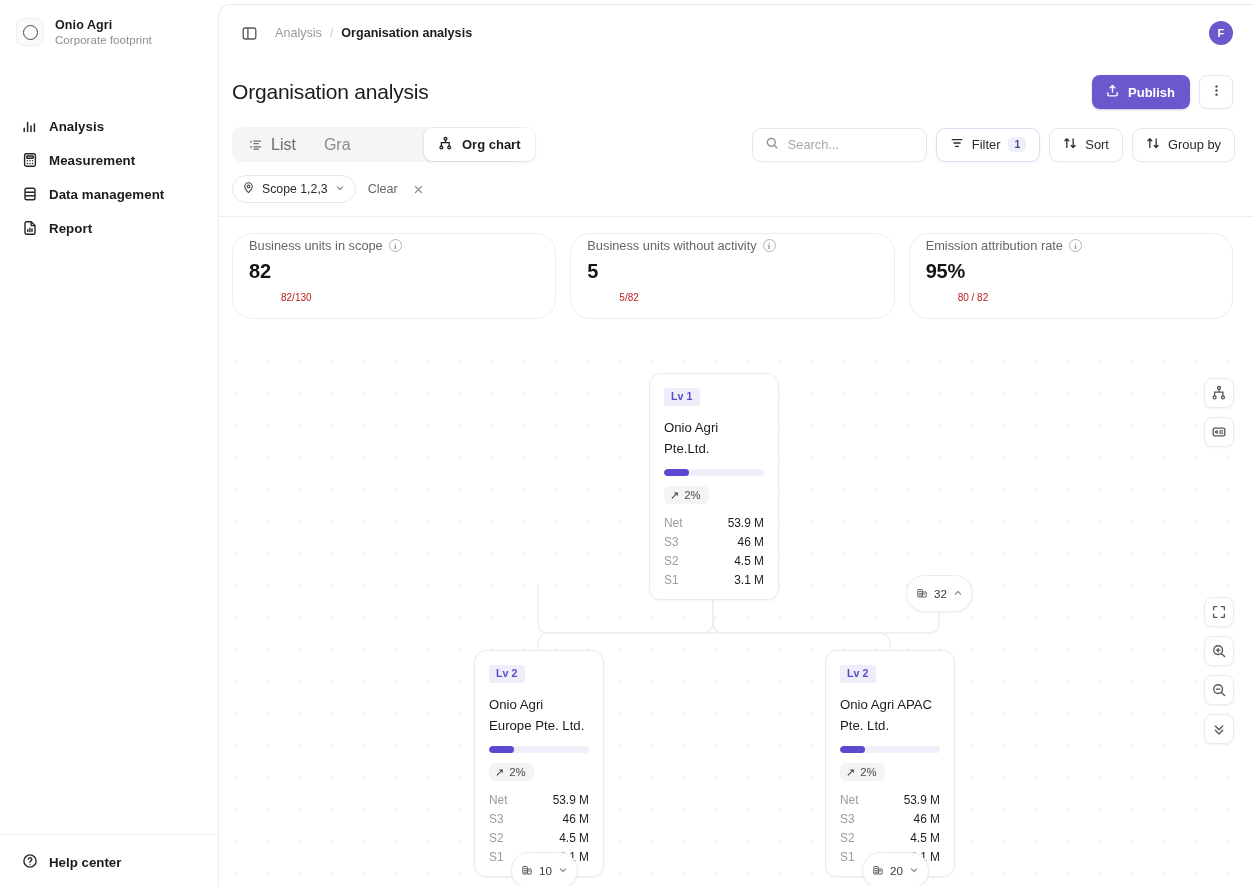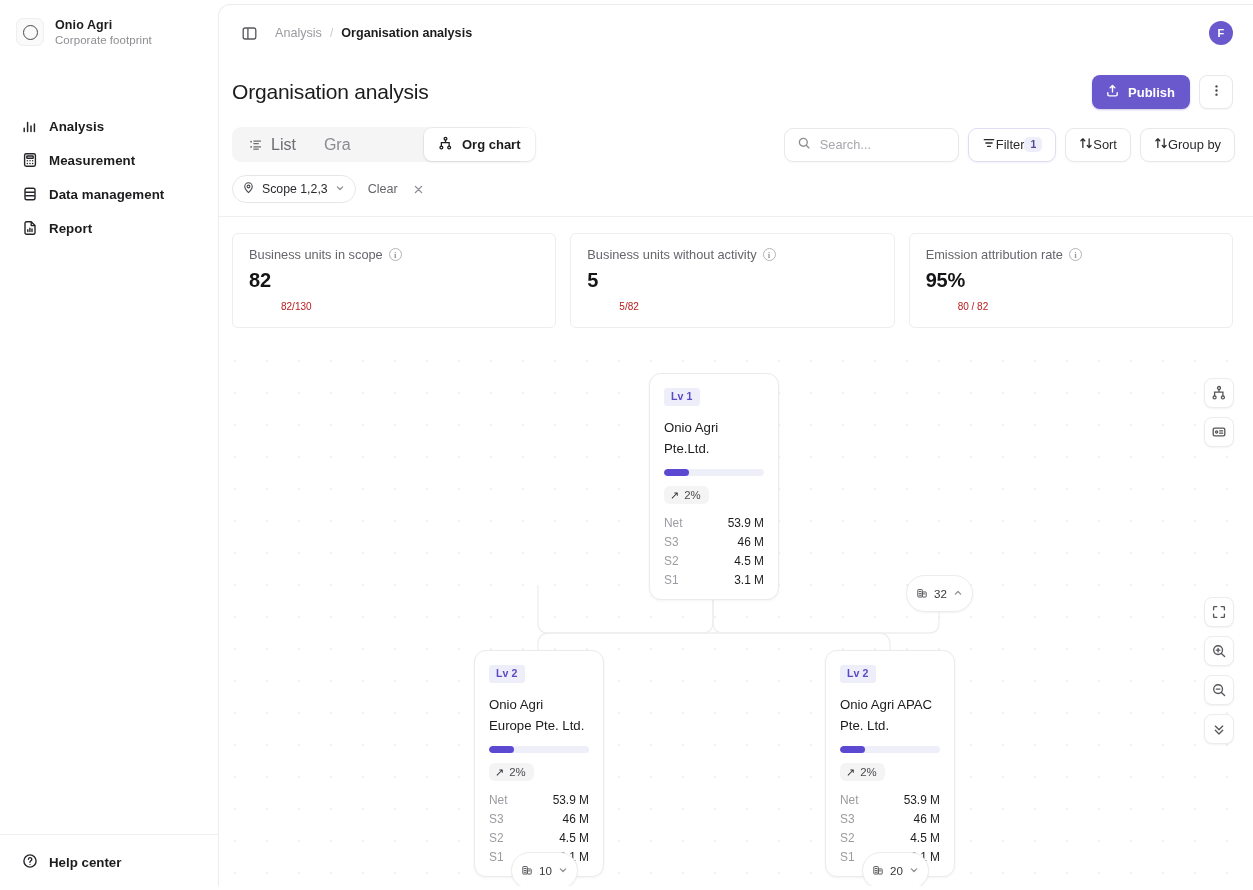--- a/index.html
+++ b/index.html
@@ -150,21 +150,21 @@
     border: 1px solid #e8e8ea; border-radius: 9px;
     padding: 0 12px; background: #fff;
     box-shadow: 0 1px 1.5px rgba(0,0,0,.03);
   }
   .searchbox input {
     border: none; outline: none; font-size: 12.8px;
     font-family: inherit; color: #1c1c1e; width: 100%; background: transparent;
   }
   .searchbox input::placeholder { color: #a6a6ac; }
   .tbtn {
-    display: flex; align-items: center; 
+    display: flex; align-items: center; gap: 8px;
     height: 34px; padding: 0 13px;
     border: 1px solid #e8e8ea; border-radius: 9px;
     background: #fff; font-size: 12.9px; color: #2a2a2e;
     font-weight: 500; font-family: inherit; cursor: pointer;
     box-shadow: 0 1px 1.5px rgba(0,0,0,.03);
   }
   .tbtn-active { border-color: #dedef3; box-shadow: 0 1px 2px rgba(90,70,200,.08); }
   .cnt-badge {
     background: #eeeefb; color: #4a4a90;
     border-radius: 5px; font-size: 10.5px; font-weight: 600;
@@ -193,22 +193,22 @@
     color: #8d8d93; cursor: pointer; border-radius: 4px;
   }
 
   
   .stats {
     display: flex; gap: 14px;
     padding: 16px 20px 0 230px;
   }
   .stats { padding: 16px 20px 0 13px; }
   .stat-card {
-    flex: 1; border: 1px solid #ededef; border-radius: 6px;
-    background: #fff; padding: 13px 16px 15px 16px;
+    flex: 1; border: 1px solid #ededef; border-radius: 20px;
+    background: #fff; padding: 4px 16px 15px 16px;
   }
   .stat-label {
     display: flex; align-items: center; gap: 6px;
     font-size: 12.8px; color: #65656b; margin-bottom: 7px;
   }
   .stat-value { font-size: 20px; font-weight: 700; color: #151517; letter-spacing: -.2px; }
   .stat-sub { font-size: 10px; color: #b91c1c; margin-top: 9px; margin-left: 32px; }
   .info-i {
     width: 13px; height: 13px; border-radius: 50%;
     border: 1.1px solid #b4b4ba; color: #9a9aa0;

